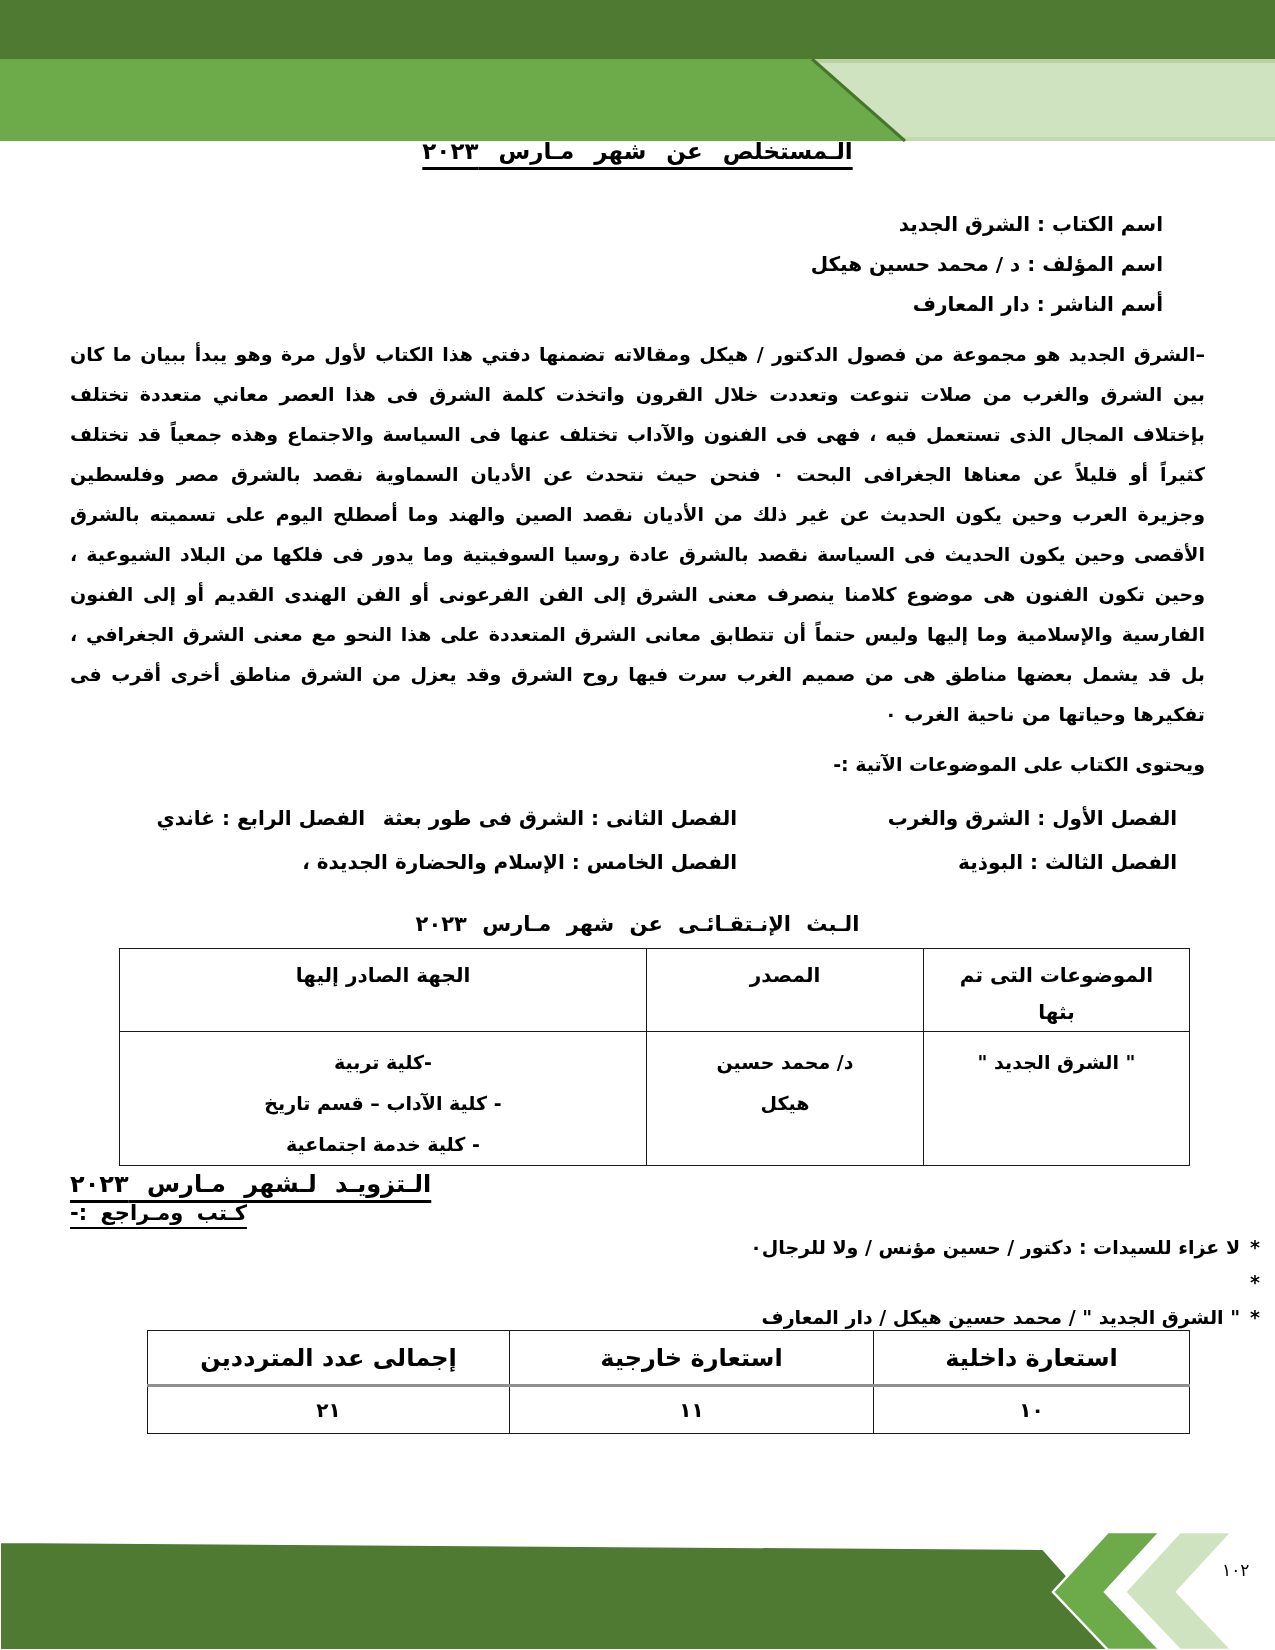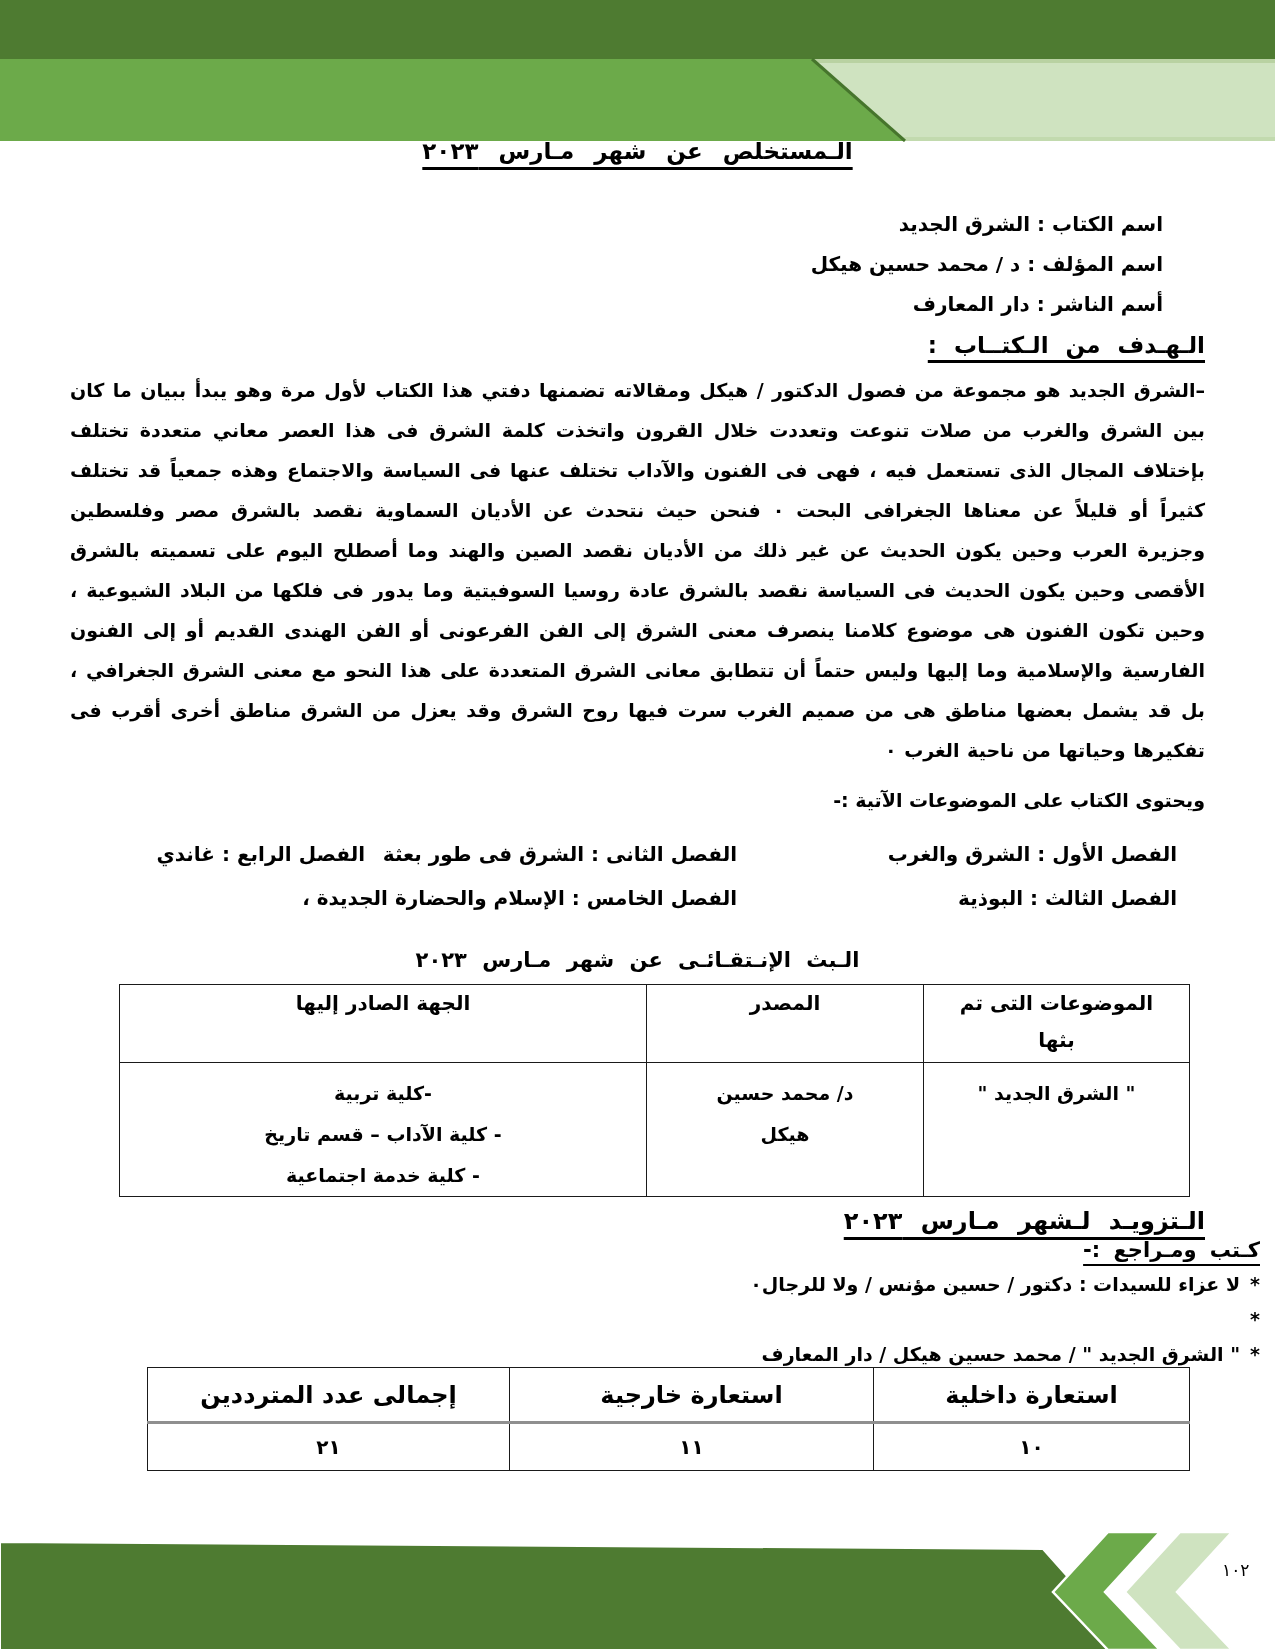--- a/index.html
+++ b/index.html
@@ -31,30 +31,30 @@
   .chapters {
     margin-top:14px; display:grid; grid-template-columns:440px 372px 1fr;
     font-size:20px; line-height:44px;
   }
   .chapters .cell { text-align:right; padding-right:28px; white-space:nowrap; }
 
   .bcast-title { margin-top:25px; text-align:center; font-size:21px; line-height:30px; word-spacing:8px; }
   table { border-collapse:collapse; direction:rtl; }
   .bcast-table { margin-top:9px; margin-right:15px; width:1070px; table-layout:fixed; }
   .bcast-table th, .bcast-table td { border:1.5px solid #1a1a1a; vertical-align:top; text-align:center; }
-  .bcast-table th { height:78px; font-size:20px; line-height:37px; }
+  .bcast-table th { height:78px; font-size:20px; line-height:37px; padding-top:8px; }
   .bcast-table td { height:120px; font-size:19px; line-height:41px; padding-top:10px; }
   .prewrap { white-space:pre-line; }
 
   .supply-title {
-    margin-top:8px; text-align:right; font-size:24px; line-height:32px; word-spacing:10px;
+    margin-top:2px; text-align:left; font-size:24px; line-height:32px; word-spacing:10px;
     text-decoration:underline; text-decoration-thickness:2.5px; text-underline-offset:8px;
   }
   .refs-heading {
-    margin-top:0px; margin-right:-55px; display:block; text-align:right;
+    margin-top:0px; margin-right:-55px; display:block; text-align:left;
     font-size:21px; line-height:26px; word-spacing:6px;
     text-decoration:underline; text-decoration-thickness:2px; text-underline-offset:7px;
   }
   .ref-items { margin-top:4px; margin-right:-55px; font-size:19px; line-height:35px; }
   .ref-item { display:flex; align-items:baseline; gap:10px; }
   .ref-item .bullet { font-size:19px; }
 
   .loans-title { margin-top:46px; text-align:center; font-size:23px; line-height:30px; letter-spacing:5px; }
   .loans-table { margin-top:-5px; margin-right:15px; width:1042px; table-layout:fixed; }
   .loans-table th, .loans-table td { border:1.5px solid #1a1a1a; text-align:center; vertical-align:middle; }
@@ -89,21 +89,20 @@
   <div class="content">
 
     <div class="page-title">الـمستخلص عن شهر مـارس ٢٠٢٣</div>
 
     <div class="book-info">
       <div>اسم الكتاب : الشرق الجديد</div>
       <div>اسم المؤلف : د / محمد حسين هيكل</div>
       <div>أسم الناشر : دار المعارف</div>
     </div>
 
-    <div class="purpose-heading">الـهـدف  من  الـكتــاب  :</div>
 
     <div class="paragraph">–الشرق الجديد هو مجموعة من فصول الدكتور / هيكل ومقالاته تضمنها دفتي هذا الكتاب لأول مرة وهو يبدأ ببيان ما كان بين الشرق والغرب من صلات تنوعت وتعددت خلال القرون واتخذت كلمة الشرق فى هذا العصر معاني متعددة تختلف بإختلاف المجال الذى تستعمل فيه ، فهى فى الفنون والآداب تختلف عنها فى السياسة والاجتماع وهذه جمعياً قد تختلف كثيراً أو قليلاً عن معناها الجغرافى البحت ٠ فنحن حيث نتحدث عن الأديان السماوية نقصد بالشرق مصر وفلسطين وجزيرة العرب وحين يكون الحديث عن غير ذلك من الأديان نقصد الصين والهند وما أصطلح اليوم على تسميته بالشرق الأقصى وحين يكون الحديث فى السياسة نقصد بالشرق عادة روسيا السوفيتية وما يدور فى فلكها من البلاد الشيوعية ، وحين تكون الفنون هى موضوع كلامنا ينصرف معنى الشرق إلى الفن الفرعونى أو الفن الهندى القديم أو إلى الفنون الفارسية والإسلامية وما إليها وليس حتماً أن تتطابق معانى الشرق المتعددة على هذا النحو مع معنى الشرق الجغرافي ، بل قد يشمل بعضها مناطق هى من صميم الغرب سرت فيها روح الشرق وقد يعزل من الشرق مناطق أخرى أقرب فى تفكيرها وحياتها من ناحية الغرب ٠</div>
 
     <div class="contents-intro">ويحتوى الكتاب على الموضوعات الآتية :-</div>
 
     <div class="chapters">
       <div class="cell">الفصل الأول : الشرق والغرب</div>
       <div class="cell">الفصل الثانى : الشرق فى طور بعثة</div>
       <div class="cell">الفصل الرابع : غاندي</div>
       <div class="cell">الفصل الثالث : البوذية</div>

